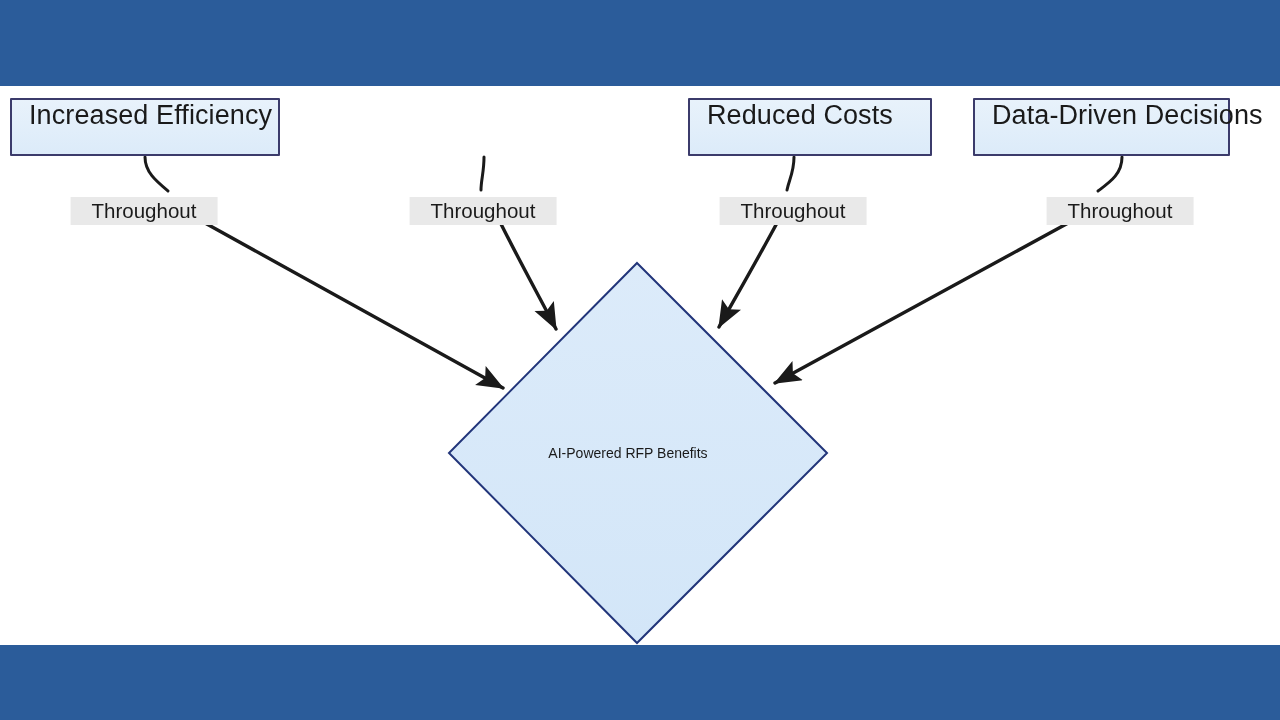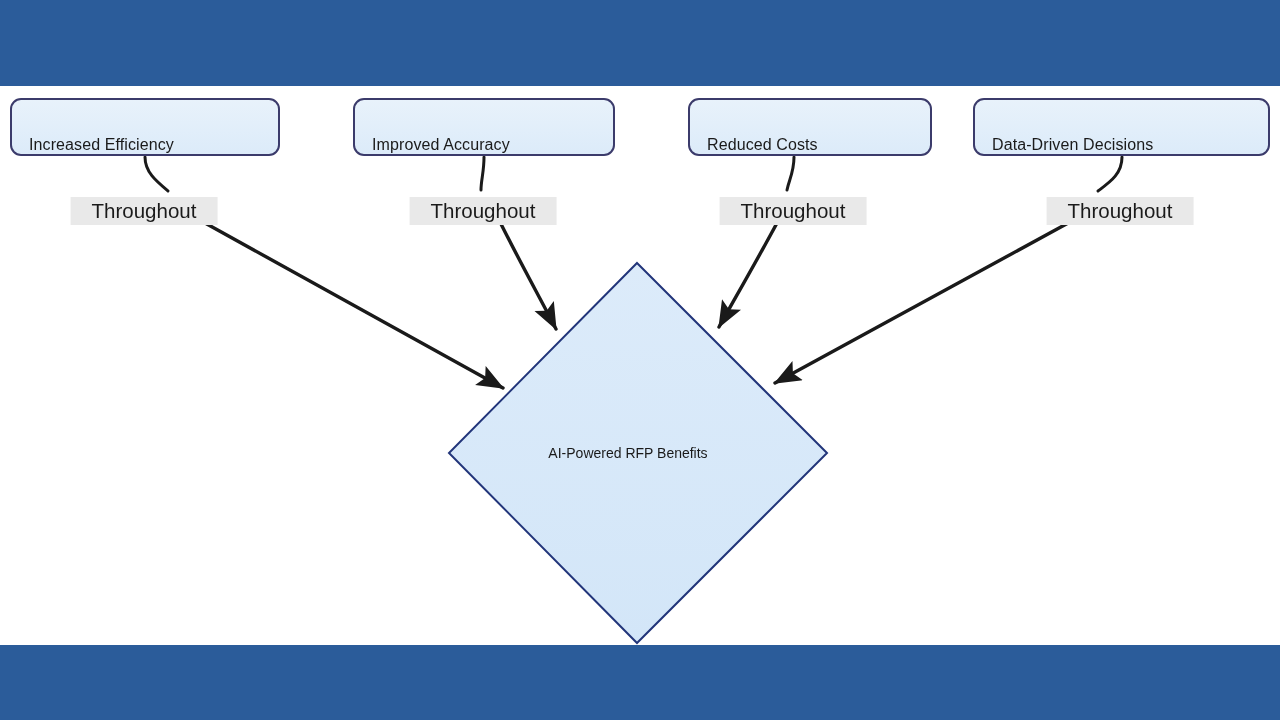--- a/index.html
+++ b/index.html
@@ -30,27 +30,27 @@
     top: 0;
     width: 1280px;
     height: 720px;
   }
 
   .node-box {
     position: absolute;
     box-sizing: border-box;
     background: linear-gradient(180deg, #e8f2fb 0%, #dcebf9 100%);
     border: 2px solid #3b3b6b;
-    border-radius: 11px;
+    border-radius: 1px;
     display: flex;
-    align-items: flex-end;
+    align-items: flex-start;
     padding-left: 17px;
     height: 58px;
     color: #1a1a1a;
-    font-size: 16px;
+    font-size: 27px;
     letter-spacing: 0.1px;
     white-space: nowrap;
   }
 
   .edge-label {
     position: absolute;
     background: #e9e9e9;
     color: #1a1a1a;
     font-size: 20.5px;
     line-height: 26px;
@@ -98,29 +98,26 @@
     <path d="M777,223 C756,262 734,300 719,327" fill="none" stroke="#1a1a1a" stroke-width="3.4" stroke-linecap="round" marker-end="url(#arrowhead)"></path>
 
     <path d="M1122,157 C1122,174 1110,182 1098,191" fill="none" stroke="#1a1a1a" stroke-width="3" stroke-linecap="round"></path>
     <path d="M1070,222 L775,383" fill="none" stroke="#1a1a1a" stroke-width="3.4" stroke-linecap="round" marker-end="url(#arrowhead)"></path>
   </svg>
 
   <div class="node-box" style="left:10px; top:98px; width:270px;">
     <span>Increased Efficiency</span>
   </div>
 
-  <div class="node-box" style="left:353px; top:98px; width:262px;">
-    <span>Improved Accuracy</span>
-  </div>
 
   <div class="node-box" style="left:688px; top:98px; width:244px;">
     <span>Reduced Costs</span>
   </div>
 
-  <div class="node-box" style="left:973px; top:98px; width:297px;">
+  <div class="node-box" style="left:973px; top:98px; width:257px;">
     <span>Data-Driven Decisions</span>
   </div>
 
   <div class="edge-label" style="left:144px; top:197px;">Throughout</div>
   <div class="edge-label" style="left:483px; top:197px;">Throughout</div>
   <div class="edge-label" style="left:793px; top:197px;">Throughout</div>
   <div class="edge-label" style="left:1120px; top:197px;">Throughout</div>
 
   <div class="diamond-label" style="left:628px; top:453px;">AI-Powered RFP Benefits</div>
 

